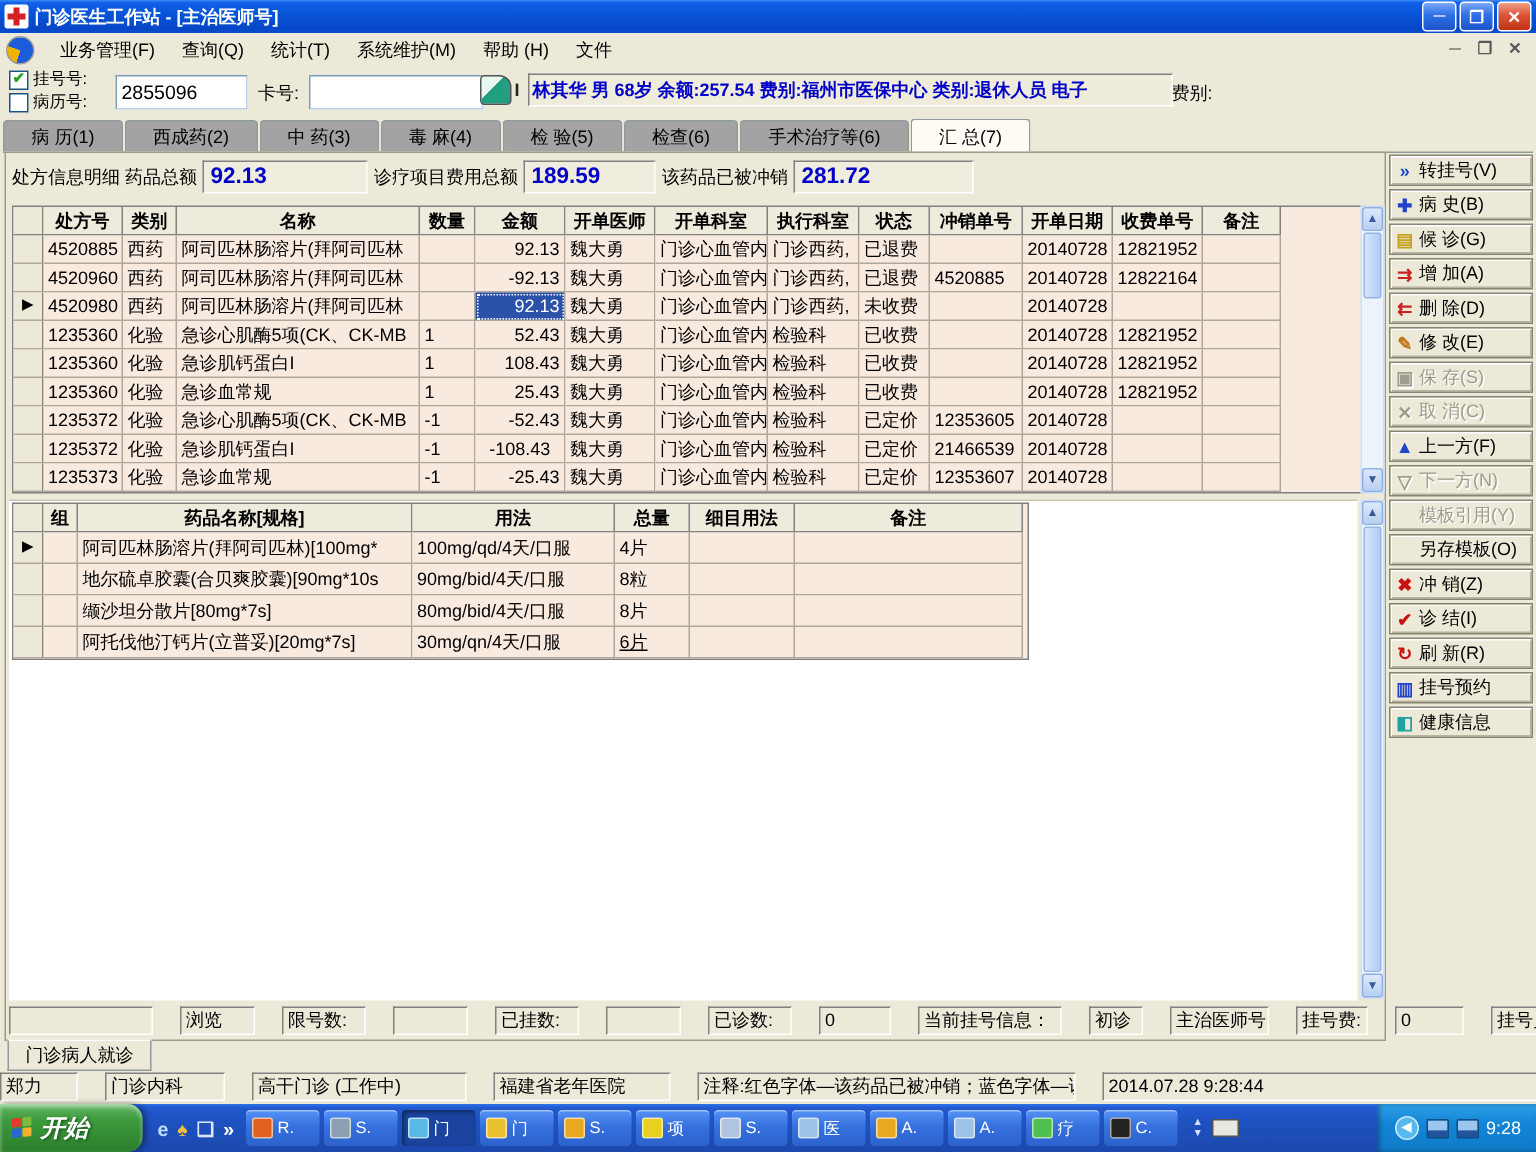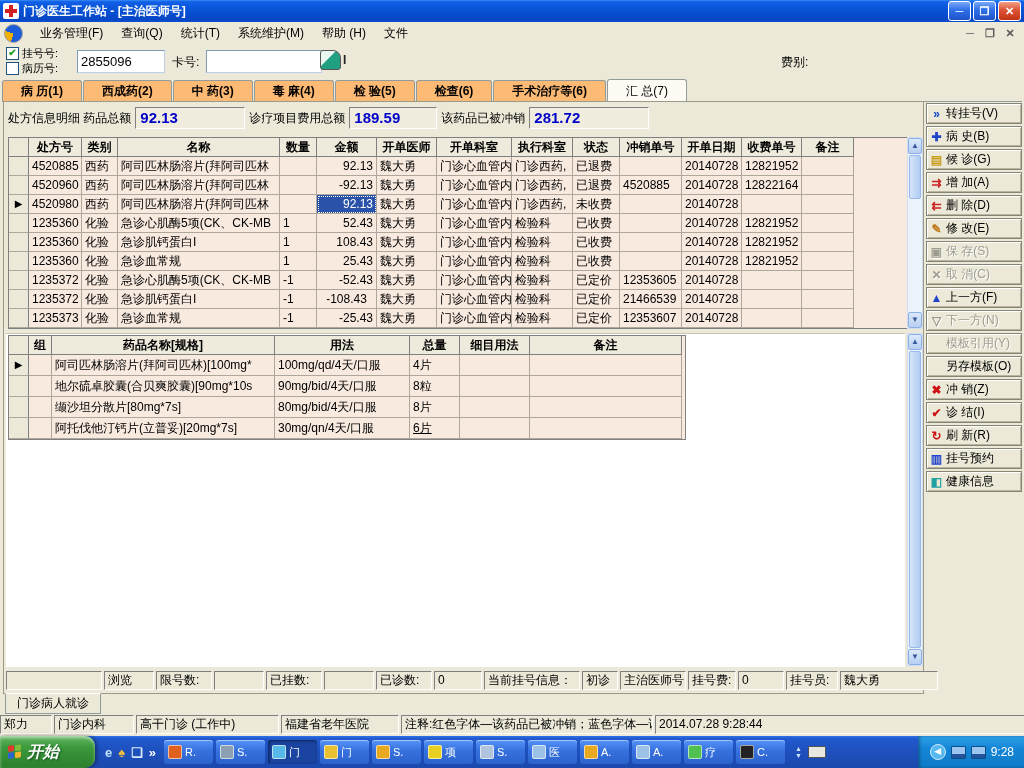--- a/index.html
+++ b/index.html
@@ -26,21 +26,21 @@
   .field{background:#fff;border:1px solid;border-color:#7F9DB9 #B9D1EA #B9D1EA #7F9DB9;height:19px;font-size:13px;padding:1px 3px;font-family:"Liberation Sans",sans-serif;}
   #reg-input{left:77px;top:5px;width:80px;}
   #card-label{left:172px;top:9px;font-size:12px;}
   #card-input{left:206px;top:5px;width:108px;}
   #card-icon{left:320px;top:5px;width:19px;height:18px;background:linear-gradient(135deg,#E8F8F0 40%,#20A080 41%);border:1px solid #555;border-radius:3px 8px 3px 3px;}
   #ibeam{left:343px;top:8px;font-size:12px;font-weight:bold;color:#222;}
   #patient-info{left:352px;top:4px;width:424px;height:20px;border:1px solid;border-color:#808080 #fff #fff #808080;background:#EFECDB;color:#0000C8;font-size:12px;font-weight:bold;line-height:20px;white-space:nowrap;overflow:hidden;padding:0 2px;}
   #fee-label{left:781px;top:9px;font-size:12px;color:#000;}
   
   #tabbar{left:2px;top:78px;width:1020px;height:23px;display:flex;align-items:flex-end;border-bottom:1px solid #919B9C;}
-  .tab{height:20px;line-height:20px;padding:0 18px;font-size:12px;background:#fdba74;border:1px solid #919B9C;border-bottom:none;border-radius:3px 3px 0 0;margin-right:1px;color:#000;font-weight:bold;}
+  .tab{height:20px;line-height:20px;padding:0 18px;font-size:12px;background:#a3a3a3;border:1px solid #919B9C;border-bottom:none;border-radius:3px 3px 0 0;margin-right:1px;color:#000;}
   .tab.active{background:#FDFBF4;height:22px;line-height:22px;font-weight:normal;position:relative;top:1px;}
   
   #content{left:3px;top:101px;width:919px;height:591px;border:1px solid #9C9A88;background:#ECE9D8;}
   #summary{left:4px;top:4px;width:908px;height:24px;display:flex;align-items:center;font-size:12px;gap:4px;}
   .sumbox{border:1px solid;border-color:#808080 #fff #fff #808080;background:#F0EDDE;height:20px;line-height:20px;color:#0000C8;font-weight:bold;font-size:15px;padding:0 4px;}
   
   .grid{background:#F8EADF;border:1px solid #808080;}
   .grow{display:flex;height:19px;}
   .gcell{border-right:1px solid #AHA;border-right:1px solid #AFA79C;border-bottom:1px solid #AFA79C;font-size:12px;line-height:18px;padding:0 3px;white-space:nowrap;overflow:hidden;background:#F8EADF;box-sizing:border-box;flex:none;}
   .ghead .gcell{background:#EFEBDC;font-weight:bold;text-align:center;border-right:1px solid #808080;border-bottom:1px solid #808080;}
@@ -50,21 +50,21 @@
   #grid1{left:4px;top:35px;width:899px;}
   #whitearea{left:2px;top:231px;width:899px;height:333px;background:#fff;border-top:1px solid #C8C4B0;}
   #grid2{left:2px;top:1px;width:676px;position:absolute;}
   
   .vscroll{width:16px;background:#ECF3FB;border:1px solid #D0DCF0;box-sizing:border-box;}
   .varrow{height:16px;background:linear-gradient(180deg,#DCE9FB,#B8CFF2);border:1px solid #8CB0E4;border-radius:2px;color:#3A5A9C;font-size:8px;text-align:center;line-height:14px;box-sizing:border-box;}
   .vthumb{margin:1px;background:linear-gradient(90deg,#D7E5FA,#AFCBF2);border:1px solid #98B7E8;border-radius:2px;}
   #vscroll1{left:903px;top:35px;height:192px;}
   #vscroll2{left:903px;top:231px;height:333px;}
   
-  .panelrow{display:flex;gap:2px;}
+  .panelrow{display:flex;gap:18px;}
   .panel{border:1px solid;border-color:#808080 #fff #fff #808080;background:#ECE9D8;font-size:12px;line-height:17px;padding:0 3px;white-space:nowrap;overflow:hidden;box-sizing:border-box;flex:none;height:19px;}
   #innerstatus{left:2px;top:569px;width:915px;}
   #bottomtab{left:5px;top:693px;width:94px;height:19px;background:#ECE9D8;border:1px solid #919B9C;border-top:1px solid #fff;font-size:12px;text-align:center;line-height:18px;}
   #statusbar{left:0px;top:714px;width:1024px;height:21px;background:#ECE9D8;padding-top:1px;box-sizing:border-box;}
   #statusbar .panel{height:19px;}
   
   #sidebar{left:926px;top:103px;width:96px;}
   .sbtn{height:19px;margin-bottom:2px;background:#ECE9D8;border:1px solid #858575;box-shadow:inset 1px 1px 0 #fff,inset -1px -1px 0 #B8B4A0;display:flex;align-items:center;font-size:12px;color:#000;padding:0 2px;white-space:nowrap;overflow:hidden;}
   .sbtn .sicon{width:15px;text-align:center;margin-right:2px;font-weight:bold;font-size:12px;}
   .sbtn.disabled{color:#9E9C8E;text-shadow:1px 1px 0 #fff;}
@@ -126,20 +126,21 @@
     <div class="chkrow">
       <span class="chk"></span>
       <span>病历号:</span>
     </div>
   </div>
   <input id="reg-input" class="field abs" value="2855096" style="">
   <span id="card-label" class="abs">卡号:</span>
   <input id="card-input" class="field abs" value="" style="">
   <div id="card-icon" class="abs"></div>
   <span id="ibeam" class="abs">I</span>
+  <div id="patient-info" class="abs">林其华 男 68岁 余额:257.54 费别:福州市医保中心 类别:退休人员 电子</div>
   <span id="fee-label" class="abs">费别:</span>
 </div>
 
 <div id="tabbar" class="abs">
     <div class="tab">病 历(1)</div>
     <div class="tab">西成药(2)</div>
     <div class="tab">中 药(3)</div>
     <div class="tab">毒 麻(4)</div>
     <div class="tab">检 验(5)</div>
     <div class="tab">检查(6)</div>

